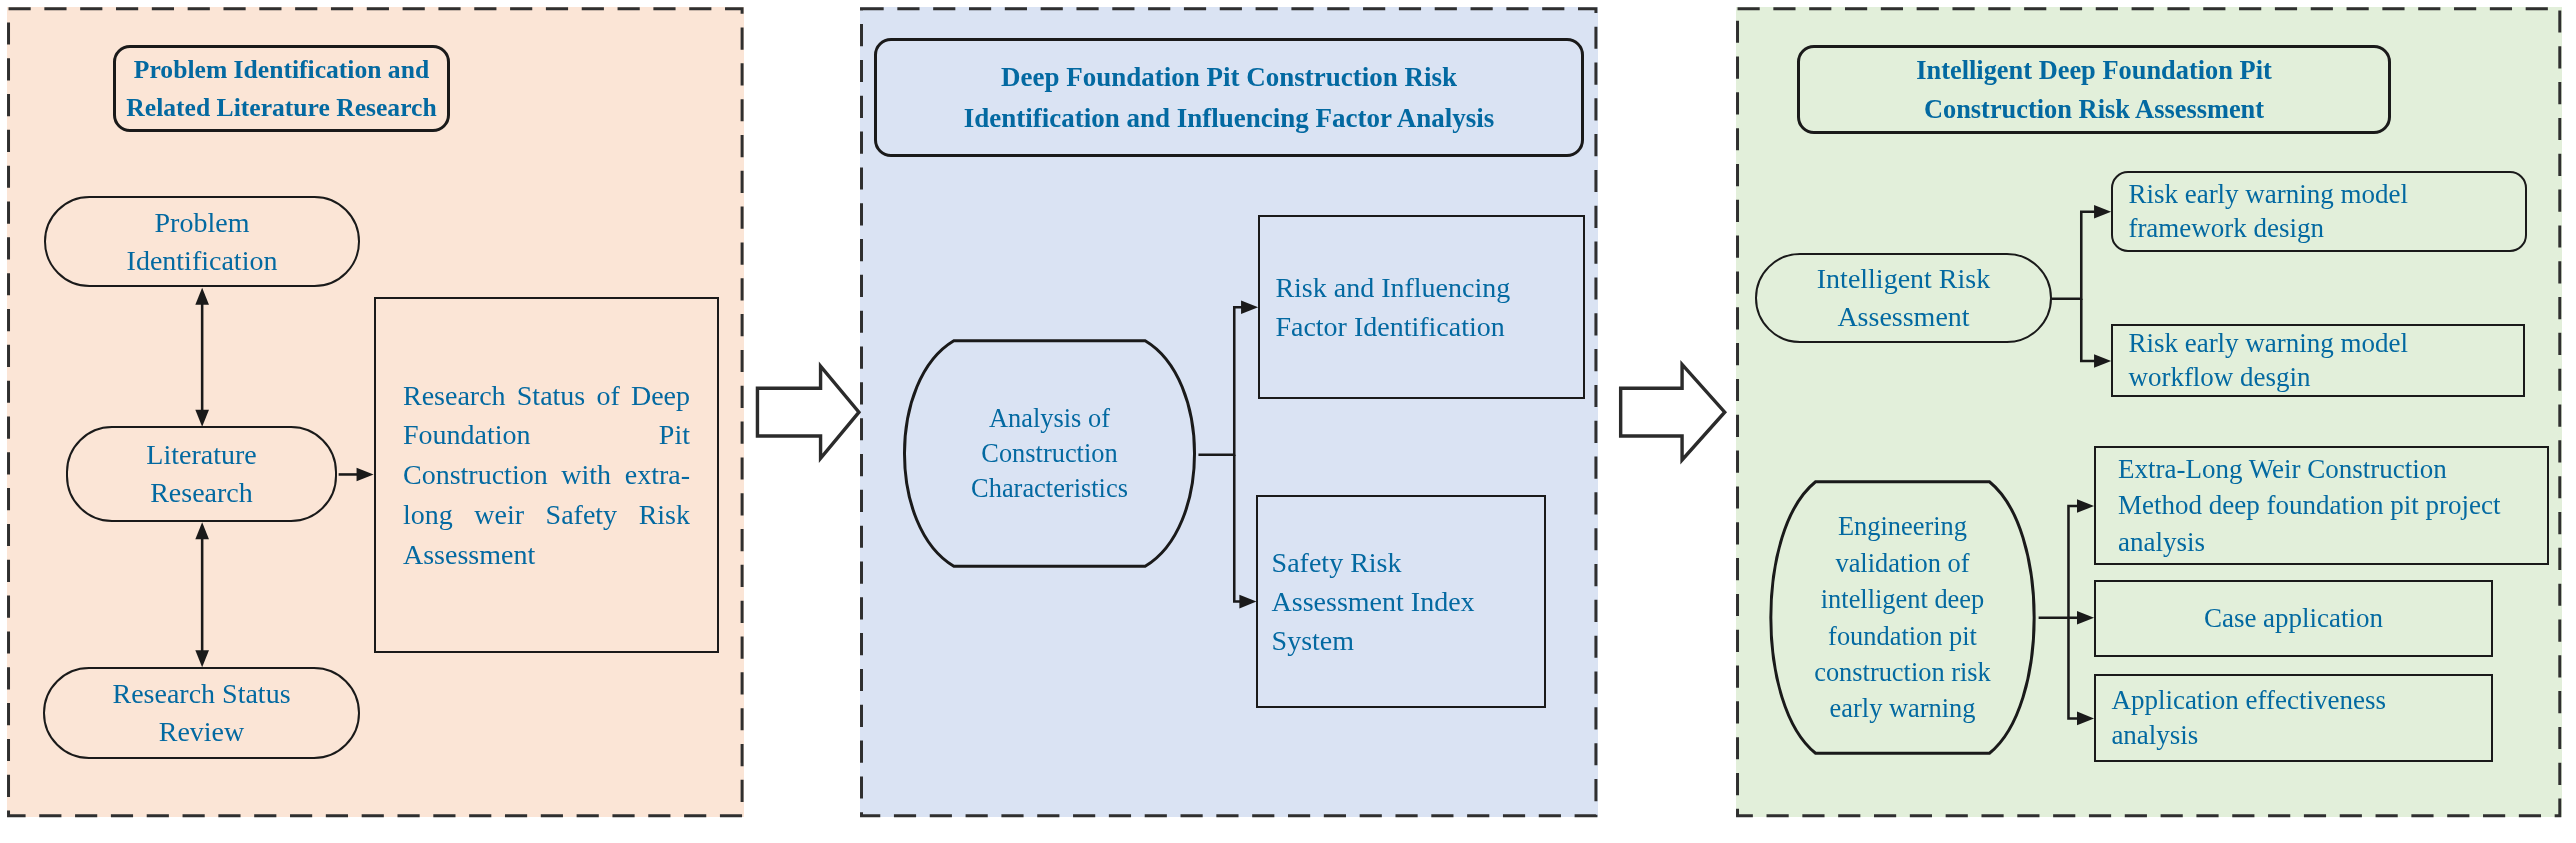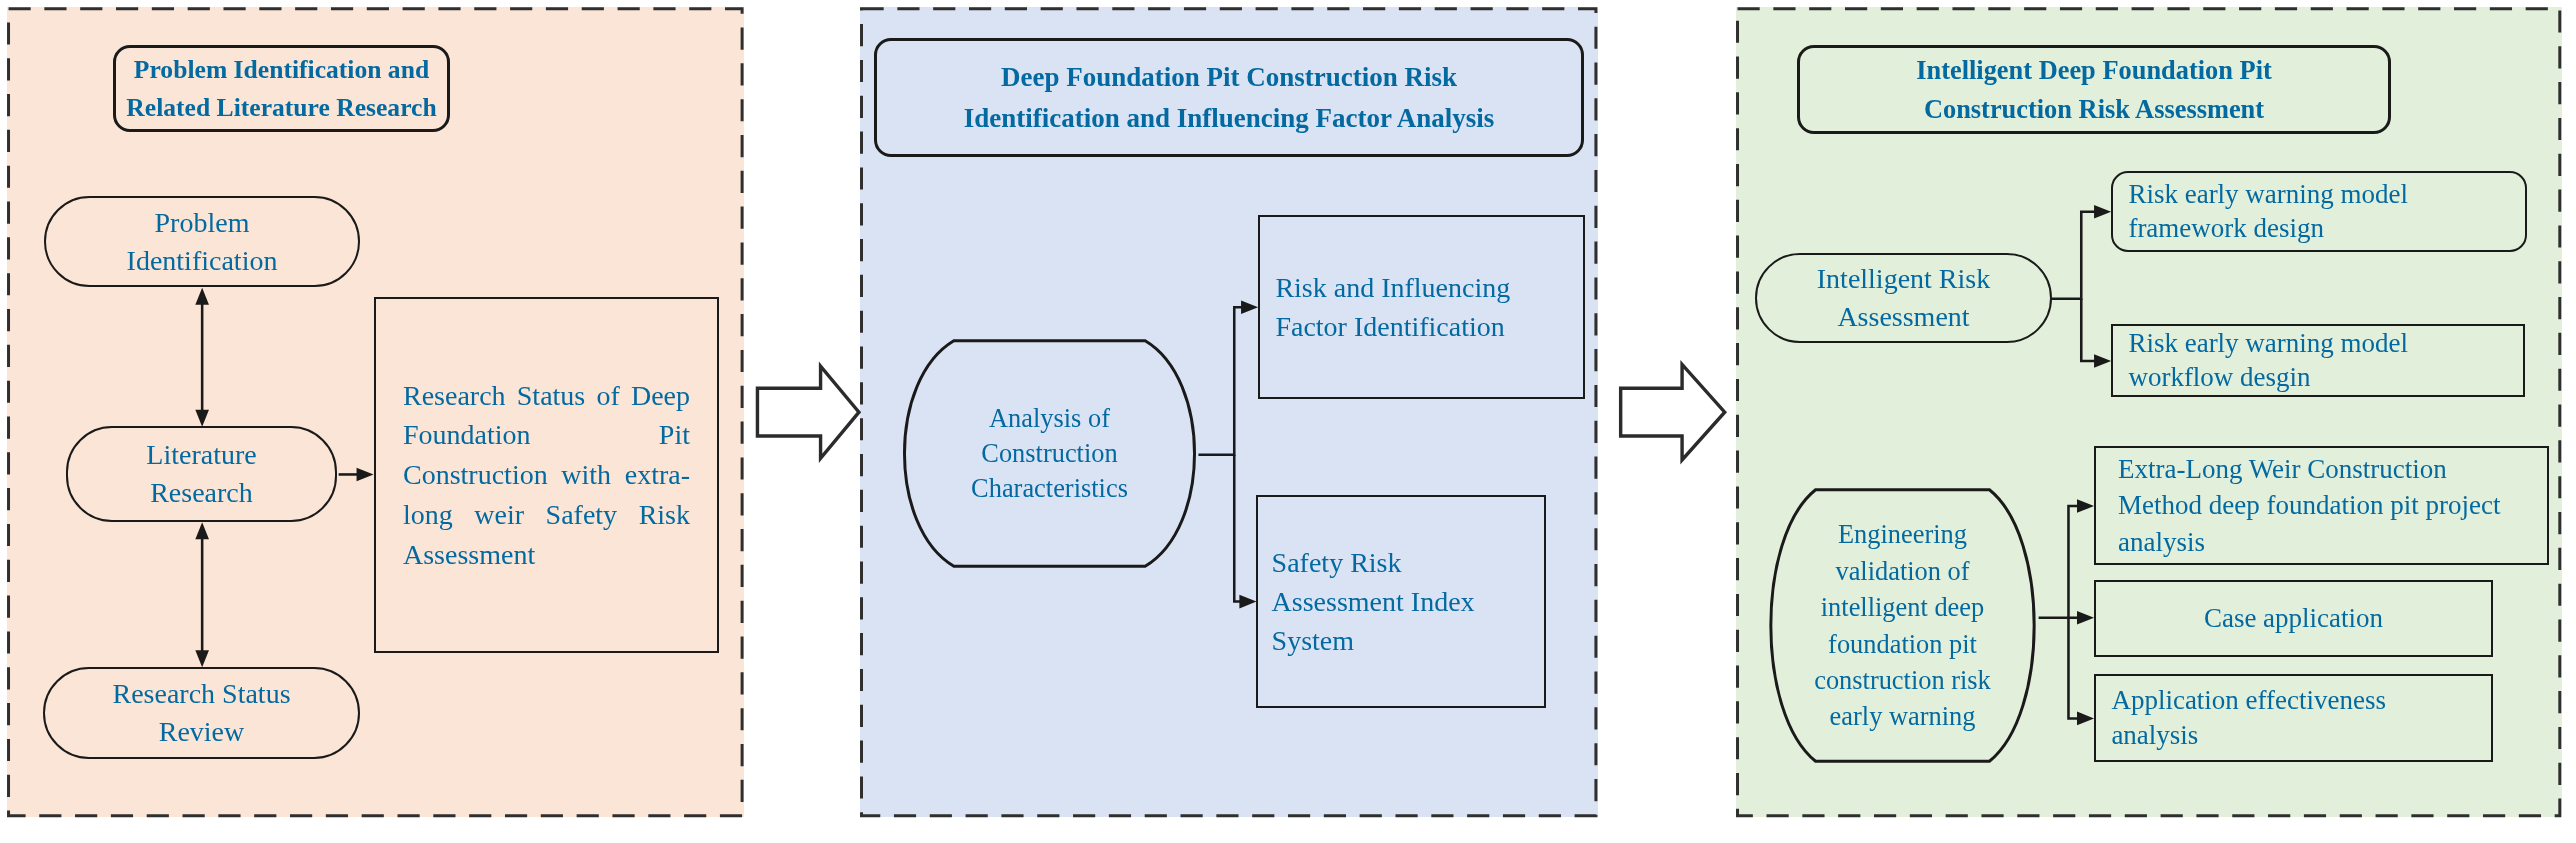--- a/index.html
+++ b/index.html
@@ -48,21 +48,21 @@
   .r-index  { left:1256px; top:495px; width:290px; height:213px; padding:0 10.2px 0 13.6px;
               font-size:28px; line-height:1.4; background:var(--middle_bg); }
 
   
   .t-right  { left:1797px; top:45px;  width:594px; height:89px; font-size:26.4px; }
   .st-int   { left:1755px; top:253px; width:297px; height:90px; }
   .r-frame  { left:2111px; top:171px; width:416px; height:81px;  padding:0 12px 0 15.4px;
               font-size:27px; line-height:1.25; background:var(--right_bg);border-radius:17px; }
   .r-work   { left:2111px; top:324px; width:414px; height:73px;  padding:0 12px 0 15.4px;
               font-size:27px; line-height:1.25; background:var(--right_bg); }
-  .b-eng    { left:1767px; top:480px; width:271px; height:275px;margin-top:8px; }
+  .b-eng    { left:1767px; top:480px; width:271px; height:275px; }
   .b-eng .txt { width:203px; line-height:1.38; }
   .r-extra  { left:2094px; top:446px; width:455px; height:119px; padding:0 22px;
               font-size:27px; line-height:1.35; background:var(--right_bg); }
   .r-case   { left:2094px; top:580px; width:399px; height:77px;  font-size:27px; background:var(--right_bg); }
   .r-app    { left:2094px; top:674px; width:399px; height:88px; padding:0 12.8px 0 15.4px;
               font-size:27px; line-height:1.3; background:var(--right_bg); }
 
   .conn { stroke:var(--stroke); stroke-width:3; fill:none; }
   .head { fill:var(--stroke); stroke:none; }
   .blockarrow { fill:#ffffff; stroke:#2b2b2b; stroke-width:4; stroke-linejoin:miter; }

